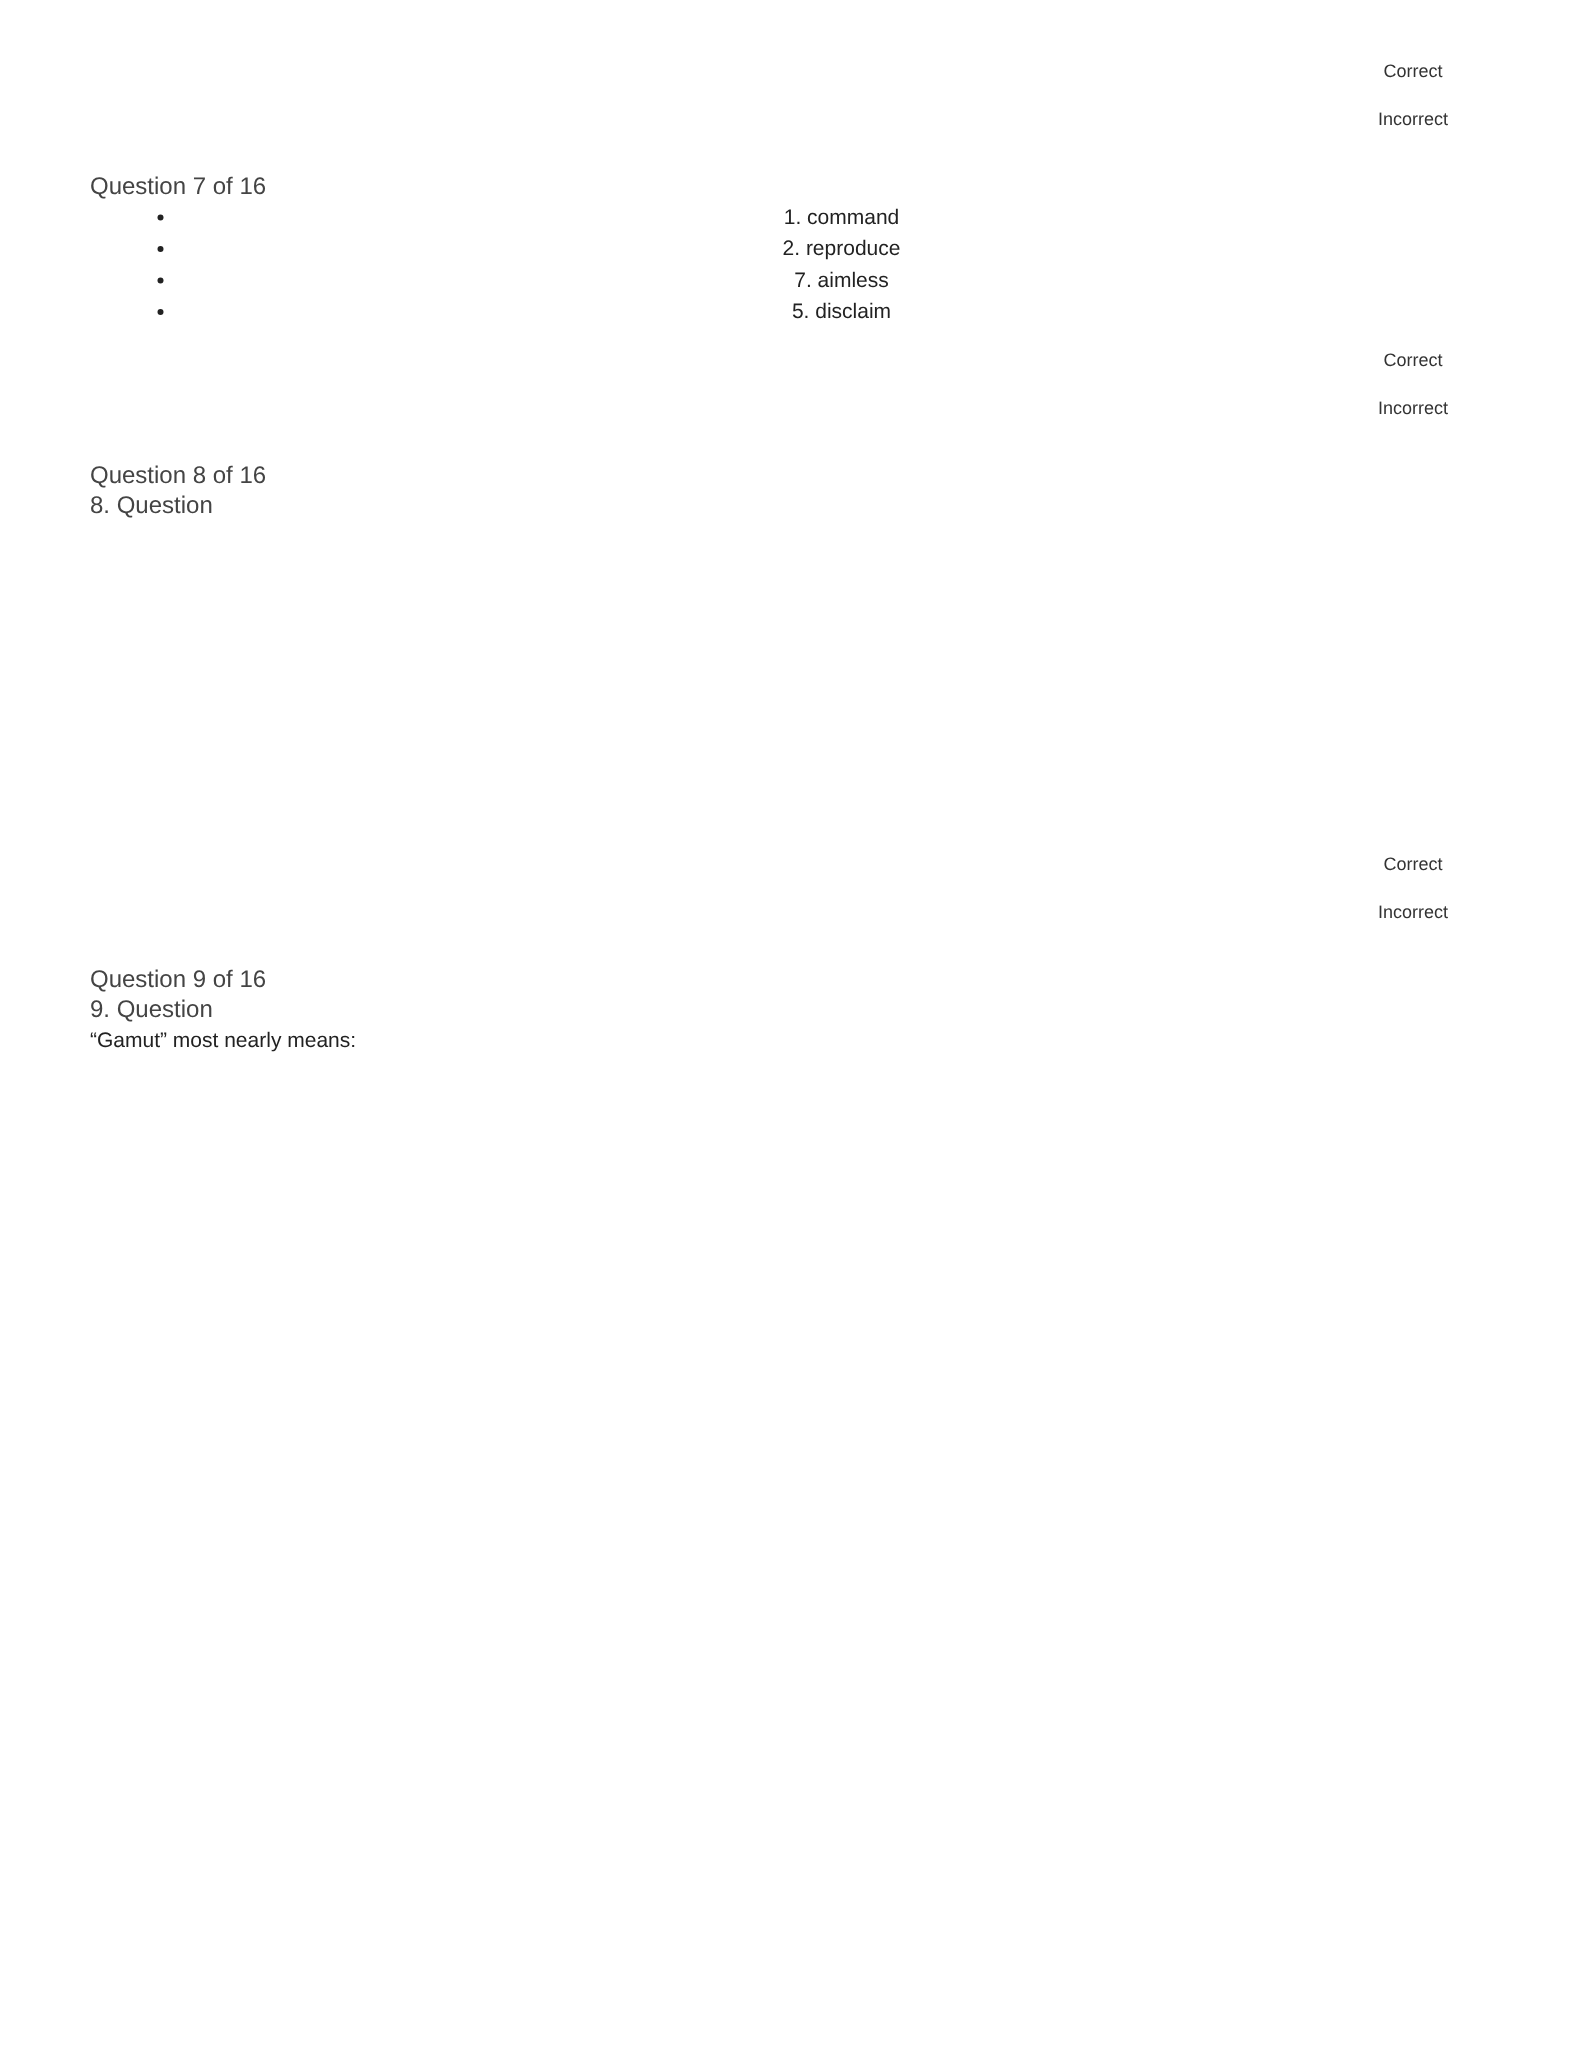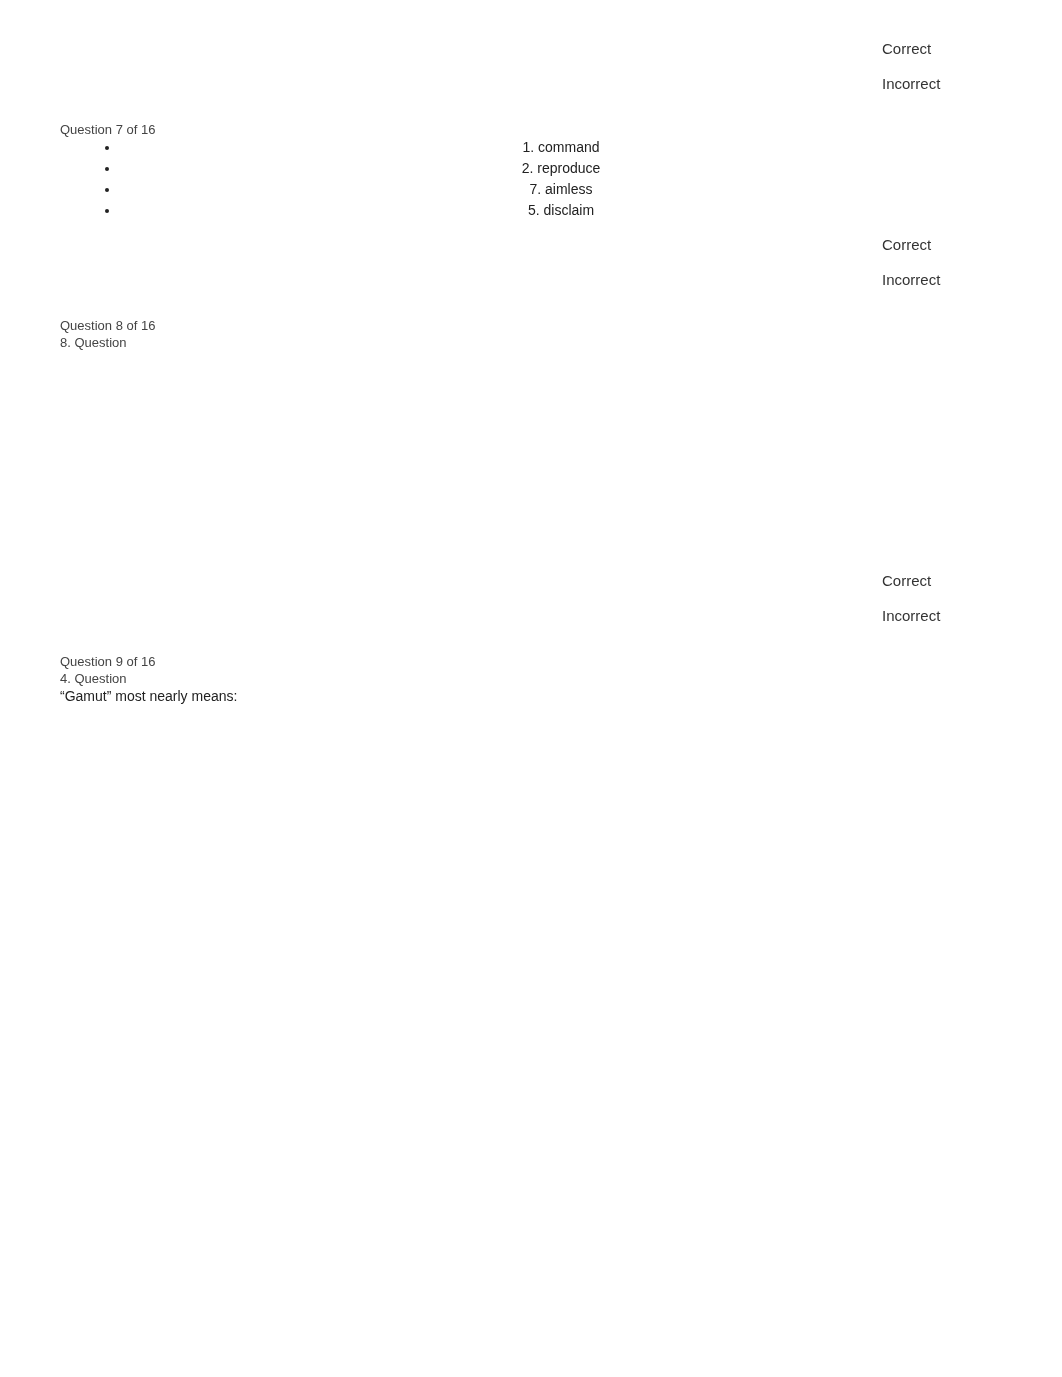--- a/index.html
+++ b/index.html
@@ -22,33 +22,33 @@
       margin-bottom: 30px;
     }
 
     .answer-row {
       display: flex;
       justify-content: flex-end;
       margin-bottom: 18px;
     }
 
     .answer-label {
-      font-size: 15px;
+      font-size: 12px;
       color: #333;
       min-width: 120px;
-      text-align: left;
+      text-align: center;
     }
 
     .question-block {
       margin-bottom: 10px;
       margin-top: 30px;
     }
 
     .question-meta {
-      font-size: 13px;
+      font-size: 16px;
       color: #444;
       margin-bottom: 2px;
     }
 
     .question-text {
       font-size: 14px;
       color: #222;
       margin-bottom: 14px;
     }
 
@@ -100,15 +100,15 @@
   <div class="answer-row">
     <span class="answer-label">Correct</span>
   </div>
   <div class="answer-row">
     <span class="answer-label">Incorrect</span>
   </div>
 </div>
 
 <div class="question-block">
   <div class="question-meta">Question 9 of 16</div>
-  <div class="question-meta">4. Question</div>
+  <div class="question-meta">9. Question</div>
   <div class="question-text">“Gamut” most nearly means:</div>
 </div>
 
 </body></html>

